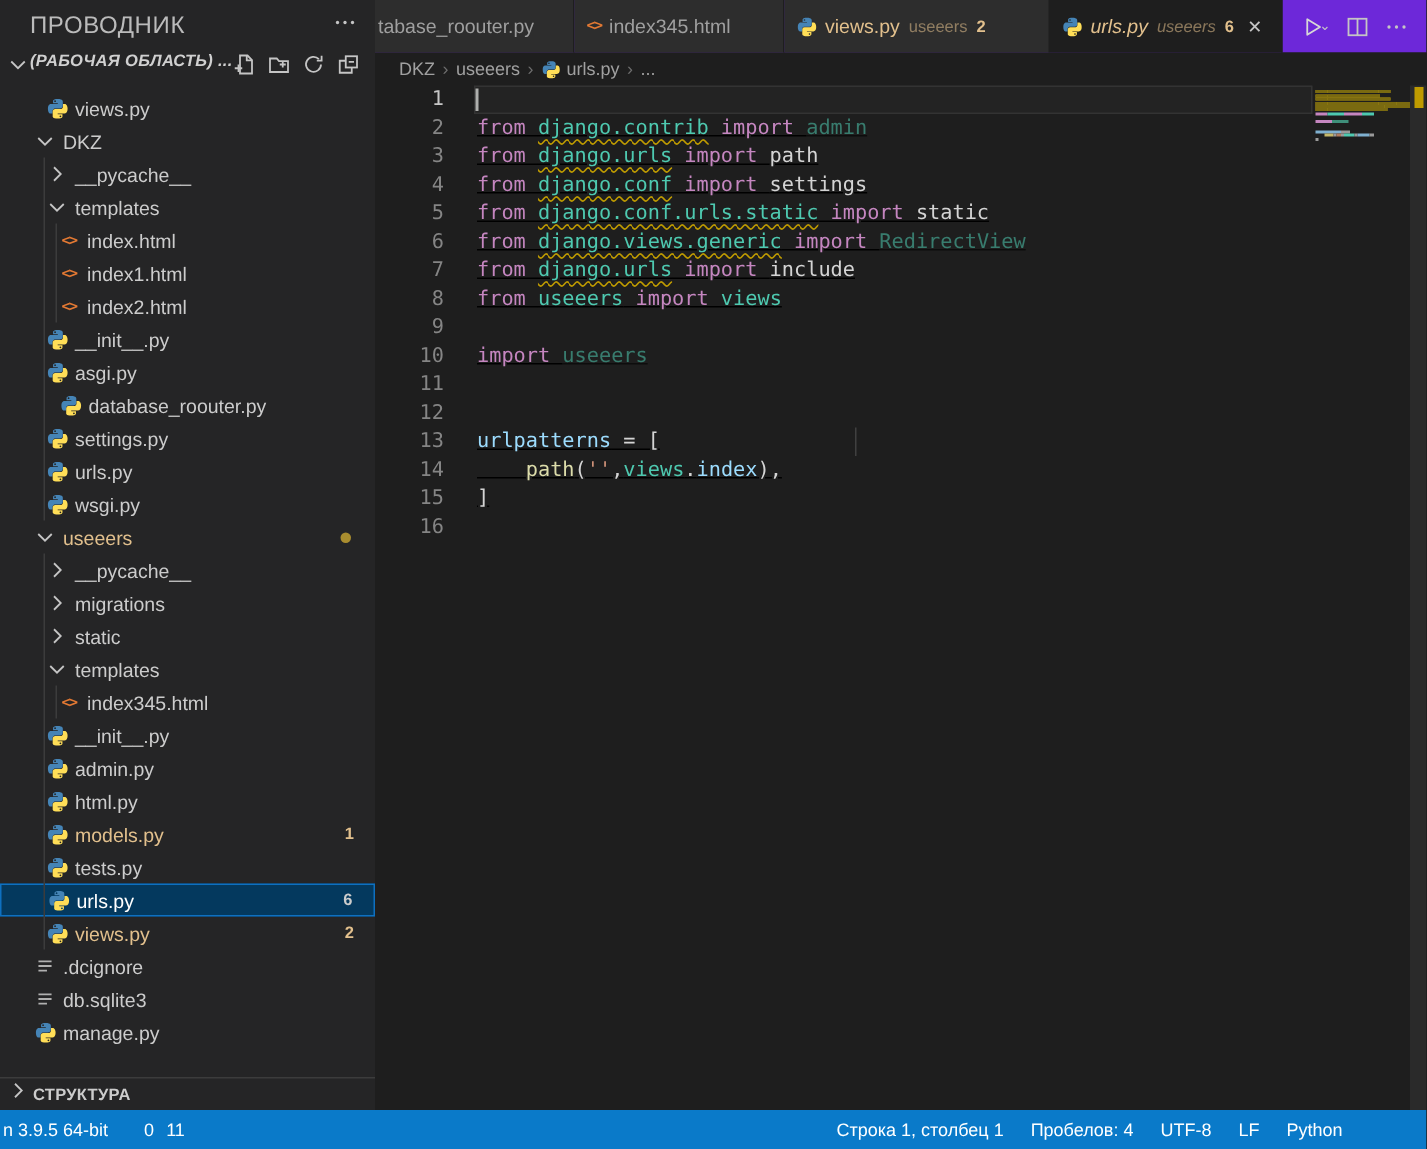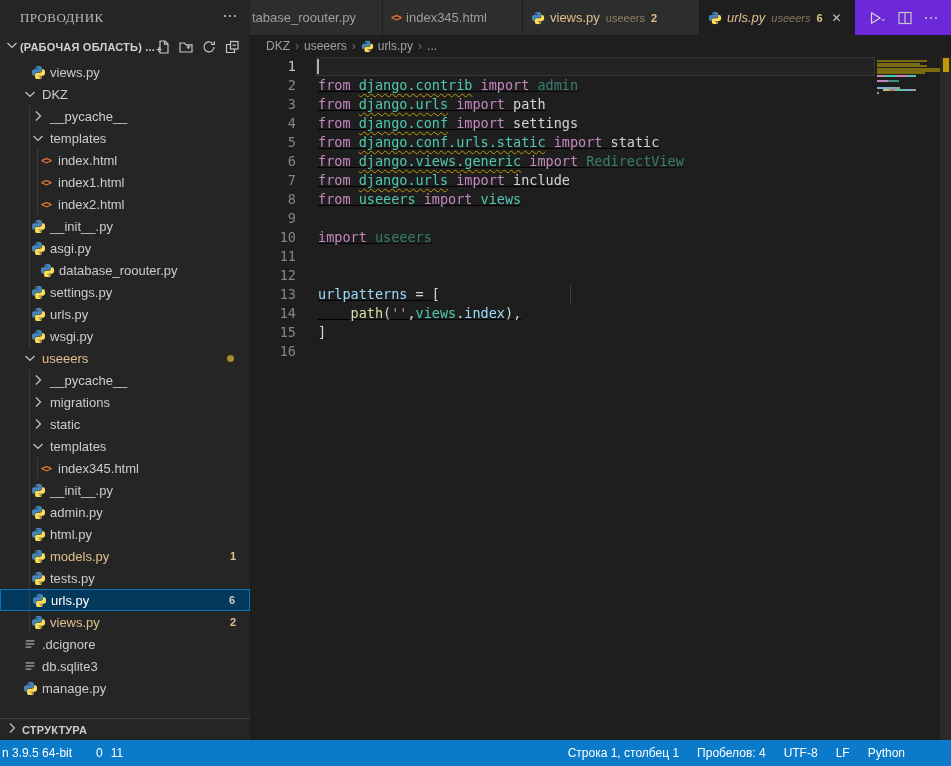--- a/index.html
+++ b/index.html
@@ -2,23 +2,23 @@
 <html><head>
 <meta charset="utf-8">
 <style>
   * { margin:0; padding:0; box-sizing:border-box; }
   body { font-family:"Liberation Sans","DejaVu Sans",sans-serif; background:#1e1e1e; }
   .app { position:relative; width:951px; height:766px; overflow:hidden; background:#1e1e1e; }
 
   
   .sidebar { position:absolute; left:0; top:0; width:250px; bottom:26px; background:#252526; overflow:hidden; }
   .sb-title-row { height:35px; display:flex; align-items:center; padding:0 12px 0 20px; }
-  .sb-title { font-size:13px; color:#bbbbbb; letter-spacing:.4px;font-family:Liberation Serif, serif; }
+  .sb-title { font-size:16px; color:#bbbbbb; letter-spacing:.4px; }
   .sb-title-more { margin-left:auto; color:#cccccc; cursor:pointer; }
-  .ws-header { height:23px; display:flex; align-items:center; padding-left:4px; }
+  .ws-header { height:23px; display:flex; align-items:flex-start; padding-left:4px;font-style:italic; }
   .ws-label { font-size:11px; font-weight:bold; color:#d0d0d0; letter-spacing:.2px; white-space:nowrap; }
   .ws-actions { margin-left:auto; display:flex; gap:7px; padding-right:10px; }
   .ws-actions .icon-btn { width:16px; height:16px; display:flex; align-items:center; justify-content:center; cursor:pointer; }
   .tree { position:absolute; top:58px; left:0; right:0; bottom:44px; }
   .trow { position:relative; height:22px; display:flex; align-items:center; font-size:13px; color:#cccccc; cursor:pointer; white-space:nowrap; }
   .trow .glyph { width:16px; height:16px; display:flex; align-items:center; justify-content:center; flex:0 0 16px; }
   .trow .tlabel { margin-left:4px; }
   .trow.modified .tlabel, .trow.modified .tbadge { color:#e2c08d; }
   .trow.selected { background:#04395e; border:1px solid #0e70c0; color:#ffffff; }
   .tbadge { position:absolute; right:14px; font-size:11px; font-weight:bold; color:#cccccc; }
@@ -69,21 +69,21 @@
   .minimap { position:absolute; right:11px; top:1px; width:63px; height:110px; cursor:pointer; }
   .mrow { position:absolute; left:0; height:2px; display:flex; }
   .mrow span { height:2px; display:block; }
   .mrow.warn { background:#b99b0c; }
   .ruler { position:absolute; right:0; top:0; width:11px; bottom:0; background:#2a2a2a; }
   .ruler-mark { position:absolute; right:2px; top:1px; width:6px; height:14px; background:#bf9b00; }
 
   
   .statusbar { position:absolute; left:0; right:0; bottom:0; height:26px; background:#0a7ac9; color:#ffffff; display:flex; align-items:center; font-size:12px; }
   .sb-left { display:flex; align-items:flex-end; gap:20px; padding-left:2px; }
-  .sb-right { margin-left:auto; display:flex; align-items:center; gap:18px; padding-right:10px; }
+  .sb-right { margin-left:auto; display:flex; align-items:center; gap:18px; padding-right:20px; }
   .sb-item { display:flex; align-items:center; gap:4px; cursor:pointer; white-space:nowrap; }
 </style>
 </head>
 <body>
 
 <div class="app">
 
   <aside class="sidebar">
     <div class="sb-title-row">
       <span class="sb-title">ПРОВОДНИК</span>

